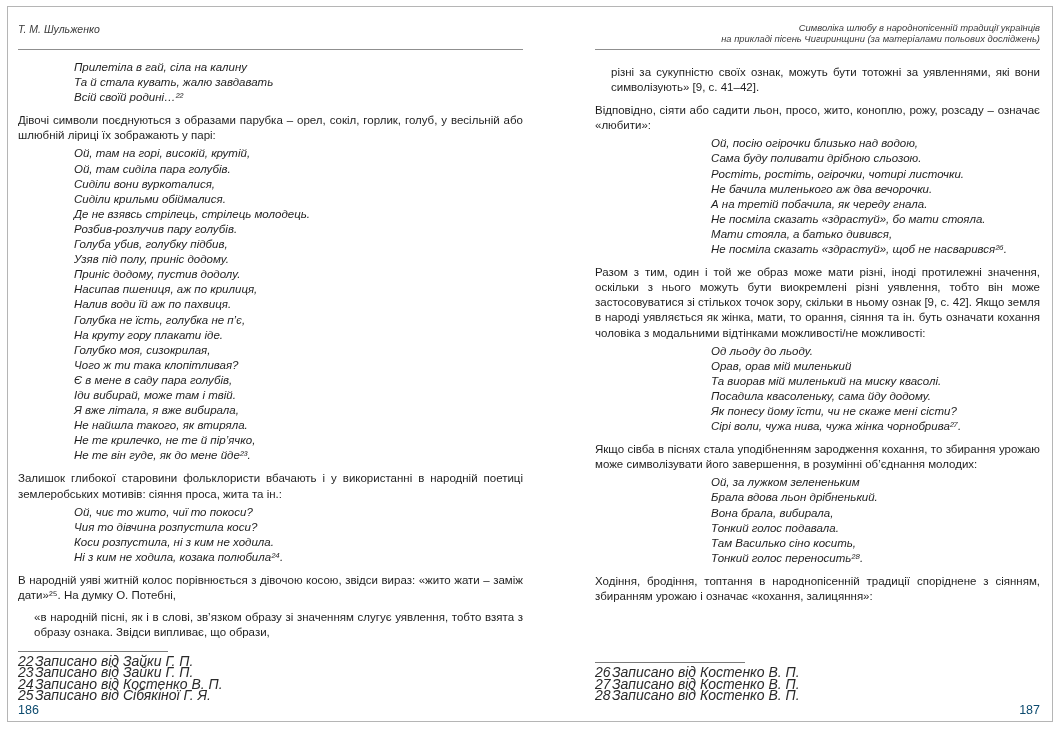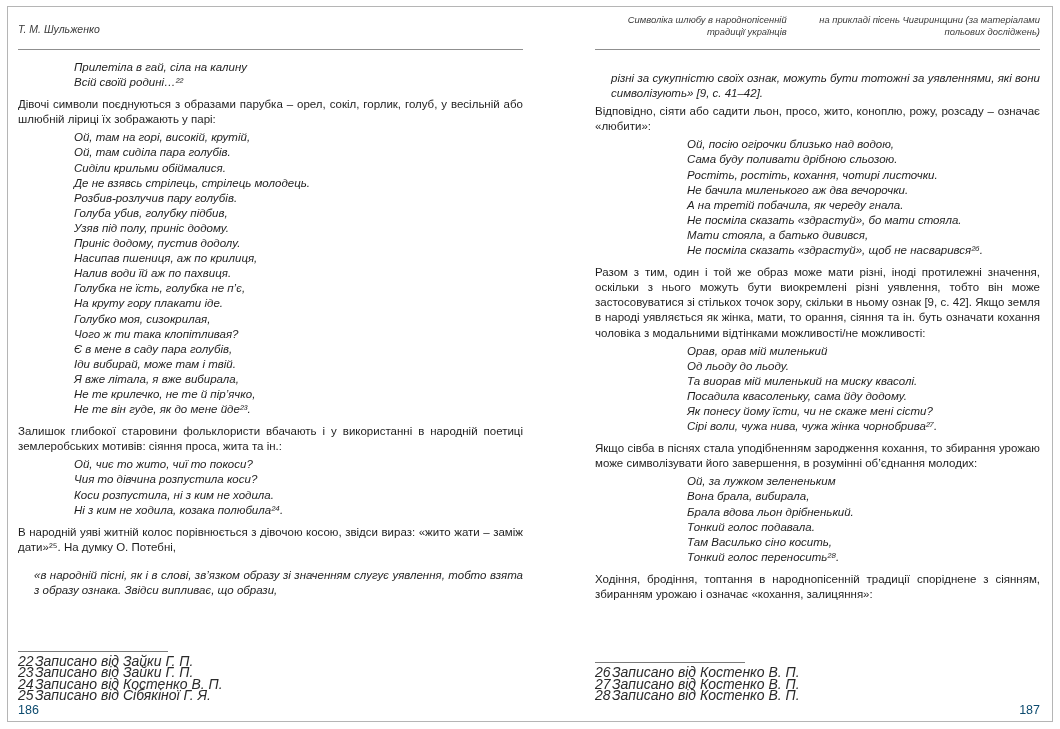--- a/index.html
+++ b/index.html
@@ -18,32 +18,32 @@
   .page-right { left:595px; width:445px; }
 
   .page-header {
     position:absolute; top:0; left:0; right:0; height:36px;
     border-bottom:1px solid #8f8f8f;
     font-style:italic; color:#3a3a3a;
   }
   .header-left  { font-size:10.5px; padding-top:9px; }
   .header-right {
     font-size:9.4px; line-height:11.6px; text-align:right;
-    display:flex; flex-direction:row; justify-content:flex-end; padding-bottom:4px;
+    display:flex; flex-direction:column; justify-content:flex-end; padding-bottom:4px;
   }
 
   .content {
     position:absolute; top:44px; left:0; right:0;
     font-size:11.5px; line-height:15.1px; text-align:justify;
   }
-  .content p.body  { margin:2px 0 3px; }
-  .content p.quote { margin:13px 0 3px 16px; font-style:italic; }
+  .content p.body  { margin:8px 0 3px; }
+  .content p.quote { margin:7px 0 3px 16px; }
   .verse { margin:2px 0 7px; font-style:italic; text-align:left; }
   .page-left  .verse { margin-left:56px; }
-  .page-right .verse { margin-left:92px; }
+  .page-right .verse { margin-left:116px; }
   .verse-line { white-space:nowrap; }
 
   .footnotes {
     position:absolute; left:0; right:0; bottom:16px;
     font-size:14px; line-height:11.2px; color:#2a2a2a; text-align:left;font-style:italic;
   }
   .fn-rule { width:150px; border-top:1px solid #7a7a7a; margin-bottom:4px; }
   .fn-num { display:inline-block; min-width:17px; }
 
   .page-number { position:absolute; bottom:0; font-size:12.5px; color:#0c4a6e; }
@@ -56,41 +56,44 @@
 <div class="canvas">
   <div class="frame"></div>
 
   <div class="page page-left">
     <div class="page-header header-left">
       <div>Т. М. Шульженко</div>
     </div>
     <div class="content">
         <div class="verse">
           <div class="verse-line">Прилетіла в гай, сіла на калину</div>
+          <div class="verse-line">Та й стала кувать, жалю завдавать</div>
           <div class="verse-line">Всій своїй родині…²²</div>
         </div>
         <p class="body">Дівочі символи поєднуються з образами парубка – орел, сокіл, горлик, голуб, у весільній або шлюбній ліриці їх зображають у парі:</p>
         <div class="verse">
           <div class="verse-line">Ой, там на горі, високій, крутій,</div>
           <div class="verse-line">Ой, там сиділа пара голубів.</div>
+          <div class="verse-line">Сиділи вони вуркоталися,</div>
           <div class="verse-line">Сиділи крильми обіймалися.</div>
           <div class="verse-line">Де не взявсь стрілець, стрілець молодець.</div>
           <div class="verse-line">Розбив-розлучив пару голубів.</div>
           <div class="verse-line">Голуба убив, голубку підбив,</div>
           <div class="verse-line">Узяв під полу, приніс додому.</div>
           <div class="verse-line">Приніс додому, пустив додолу.</div>
           <div class="verse-line">Насипав пшениця, аж по крилиця,</div>
           <div class="verse-line">Налив води їй аж по пахвиця.</div>
           <div class="verse-line">Голубка не їсть, голубка не п’є,</div>
           <div class="verse-line">На круту гору плакати іде.</div>
           <div class="verse-line">Голубко моя, сизокрилая,</div>
           <div class="verse-line">Чого ж ти така клопітливая?</div>
           <div class="verse-line">Є в мене в саду пара голубів,</div>
           <div class="verse-line">Іди вибирай, може там і твій.</div>
           <div class="verse-line">Я вже літала, я вже вибирала,</div>
+          <div class="verse-line">Не найшла такого, як втиряла.</div>
           <div class="verse-line">Не те крилечко, не те й пір’ячко,</div>
           <div class="verse-line">Не те він гуде, як до мене йде²³.</div>
         </div>
         <p class="body">Залишок глибокої старовини фольклористи вбачають і у використанні в народній поетиці землеробських мотивів: сіяння проса, жита та ін.:</p>
         <div class="verse">
           <div class="verse-line">Ой, чиє то жито, чиї то покоси?</div>
           <div class="verse-line">Чия то дівчина розпустила коси?</div>
           <div class="verse-line">Коси розпустила, ні з ким не ходила.</div>
           <div class="verse-line">Ні з ким не ходила, козака полюбила²⁴.</div>
         </div>
@@ -113,41 +116,41 @@
     <div class="page-header header-right">
       <div>Символіка шлюбу в народнопісенній традиції українців</div>
       <div>на прикладі пісень Чигиринщини (за матеріалами польових досліджень)</div>
     </div>
     <div class="content">
         <p class="quote">різні за сукупністю своїх ознак, можуть бути тотожні за уявленнями, які вони символізують» [9, с. 41–42].</p>
         <p class="body">Відповідно, сіяти або садити льон, просо, жито, коноплю, рожу, розсаду – означає «любити»:</p>
         <div class="verse">
           <div class="verse-line">Ой, посію огірочки близько над водою,</div>
           <div class="verse-line">Сама буду поливати дрібною сльозою.</div>
-          <div class="verse-line">Ростіть, ростіть, кохання, чотирі листочки.</div>
+          <div class="verse-line">Ростіть, ростіть, огірочки, чотирі листочки.</div>
           <div class="verse-line">Не бачила миленького аж два вечорочки.</div>
           <div class="verse-line">А на третій побачила, як череду гнала.</div>
           <div class="verse-line">Не посміла сказать «здрастуй», бо мати стояла.</div>
           <div class="verse-line">Мати стояла, а батько дивився,</div>
           <div class="verse-line">Не посміла сказать «здрастуй», щоб не насварився²⁶.</div>
         </div>
         <p class="body">Разом з тим, один і той же образ може мати різні, іноді протилежні значення, оскільки з нього можуть бути виокремлені різні уявлення, тобто він може застосовуватися зі стількох точок зору, скільки в ньому ознак [9, с. 42]. Якщо земля в народі уявляється як жінка, мати, то орання, сіяння та ін. буть означати кохання чоловіка з модальними відтінками можливості/не можливості:</p>
         <div class="verse">
+          <div class="verse-line">Од льоду до льоду.</div>
           <div class="verse-line">Орав, орав мій миленький</div>
-          <div class="verse-line">Од льоду до льоду.</div>
           <div class="verse-line">Та виорав мій миленький на миску квасолі.</div>
           <div class="verse-line">Посадила квасоленьку, сама йду додому.</div>
           <div class="verse-line">Як понесу йому їсти, чи не скаже мені сісти?</div>
           <div class="verse-line">Сірі воли, чужа нива, чужа жінка чорнобрива²⁷.</div>
         </div>
         <p class="body">Якщо сівба в піснях стала уподібненням зародження кохання, то збирання урожаю може символізувати його завершення, в розумінні об’єднання молодих:</p>
         <div class="verse">
           <div class="verse-line">Ой, за лужком зелененьким</div>
+          <div class="verse-line">Брала вдова льон дрібненький.</div>
           <div class="verse-line">Вона брала, вибирала,</div>
-          <div class="verse-line">Брала вдова льон дрібненький.</div>
           <div class="verse-line">Тонкий голос подавала.</div>
           <div class="verse-line">Там Василько сіно косить,</div>
           <div class="verse-line">Тонкий голос переносить²⁸.</div>
         </div>
         <p class="body">Ходіння, бродіння, топтання в народнопісенній традиції споріднене з сіянням, збиранням урожаю і означає «кохання, залицяння»:</p>
       </div>
     <div class="footnotes">
       <div class="fn-rule"></div>
       <div>
           <div class="footnote"><span class="fn-num">26</span><span class="fn-text">Записано від Костенко В. П.</span></div>

